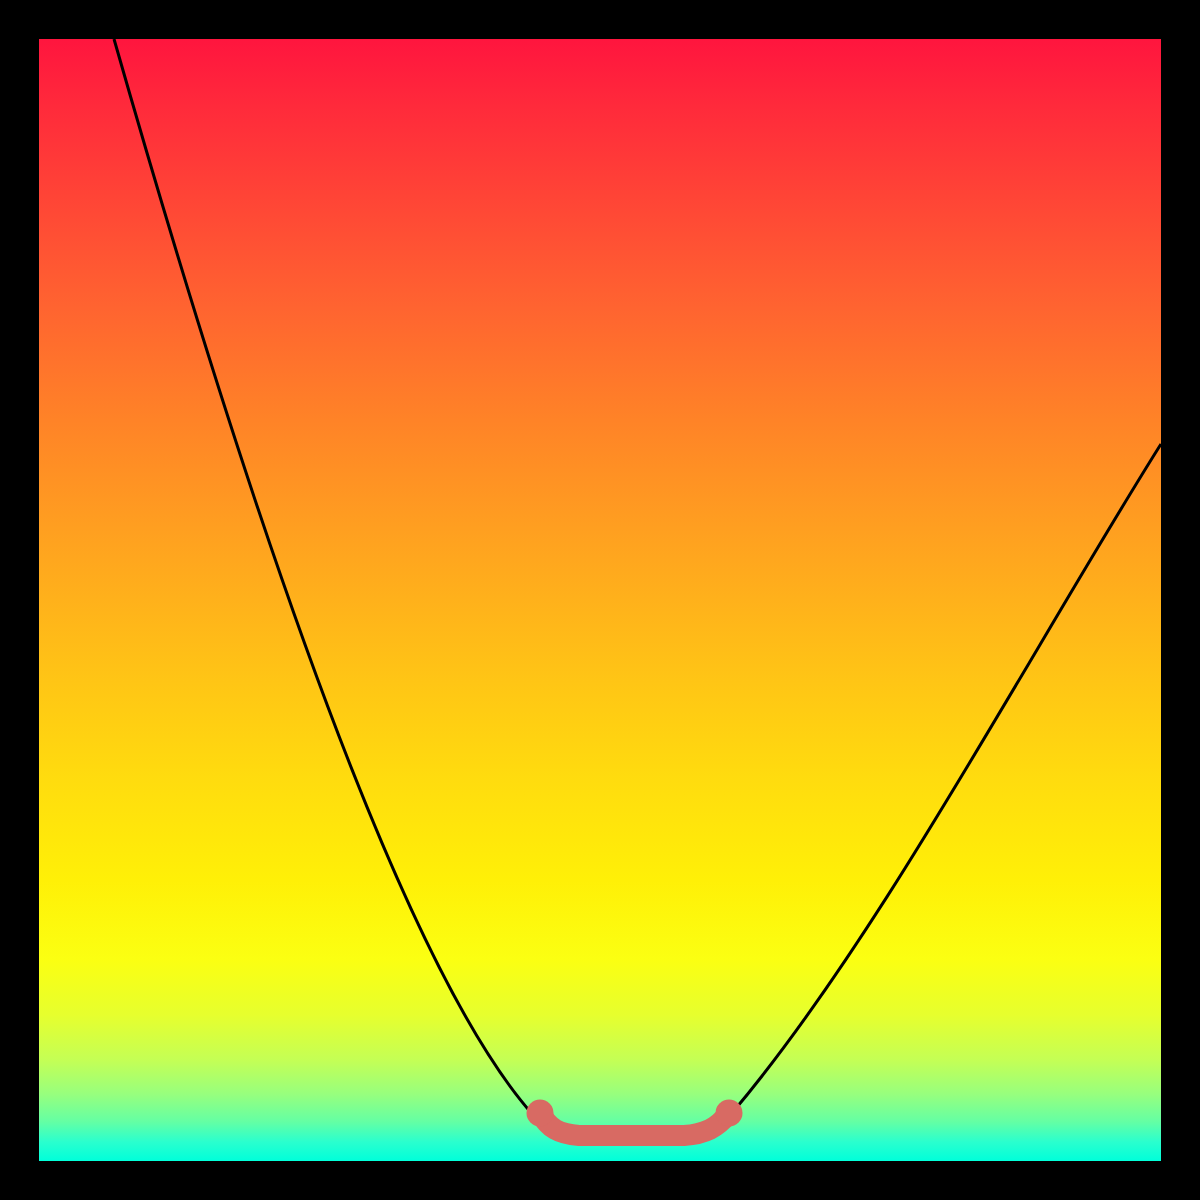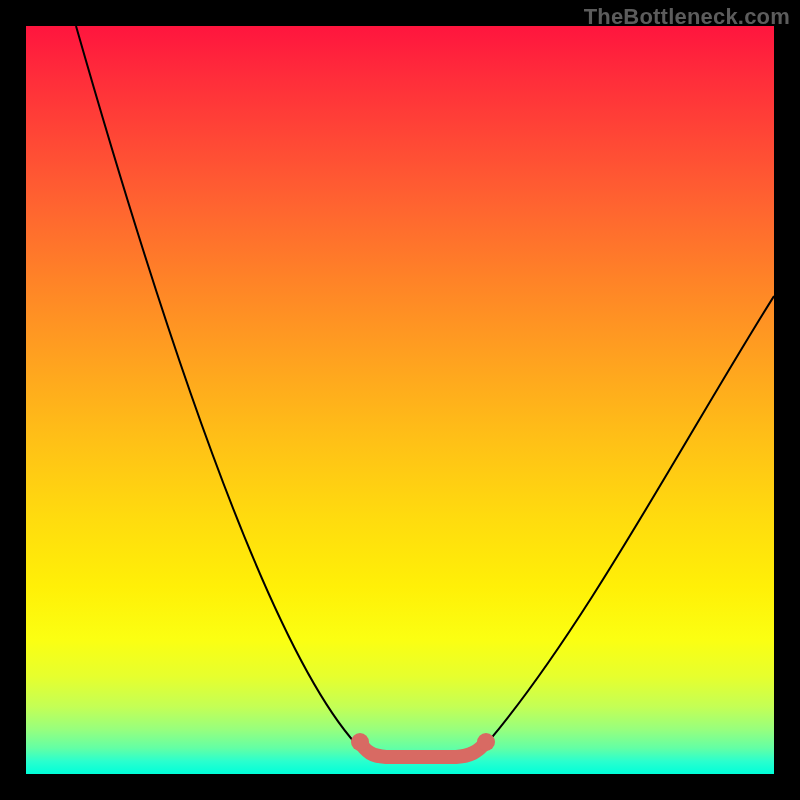--- a/index.html
+++ b/index.html
@@ -62,21 +62,20 @@
     position: absolute;
     inset: 0;
     width: 100%;
     height: 100%;
   }
 </style>
 </head>
 <body>
 
 <div class="frame">
-  <div class="watermark">TheBottleneck.com</div>
 
   <div class="plot-area">
     <div class="gradient"></div>
 
     <svg class="curve" viewBox="0 0 748 748" preserveAspectRatio="none">
       <path stroke="#000" stroke-width="2" fill="none" d="M 50 0 C 170 420, 260 640, 330 718 C 342 730, 348 732, 360 732 L 430 732 C 442 732, 450 730, 462 716 C 560 600, 660 410, 748 270"></path>
 
       <path stroke="#d86a63" stroke-width="14" stroke-linecap="round" fill="none" d="M 334 716 C 340 726, 346 730, 360 731 L 430 731 C 444 730, 452 726, 460 716"></path>
 
       <circle cy="716" r="9" fill="#d86a63" cx="334"></circle>

